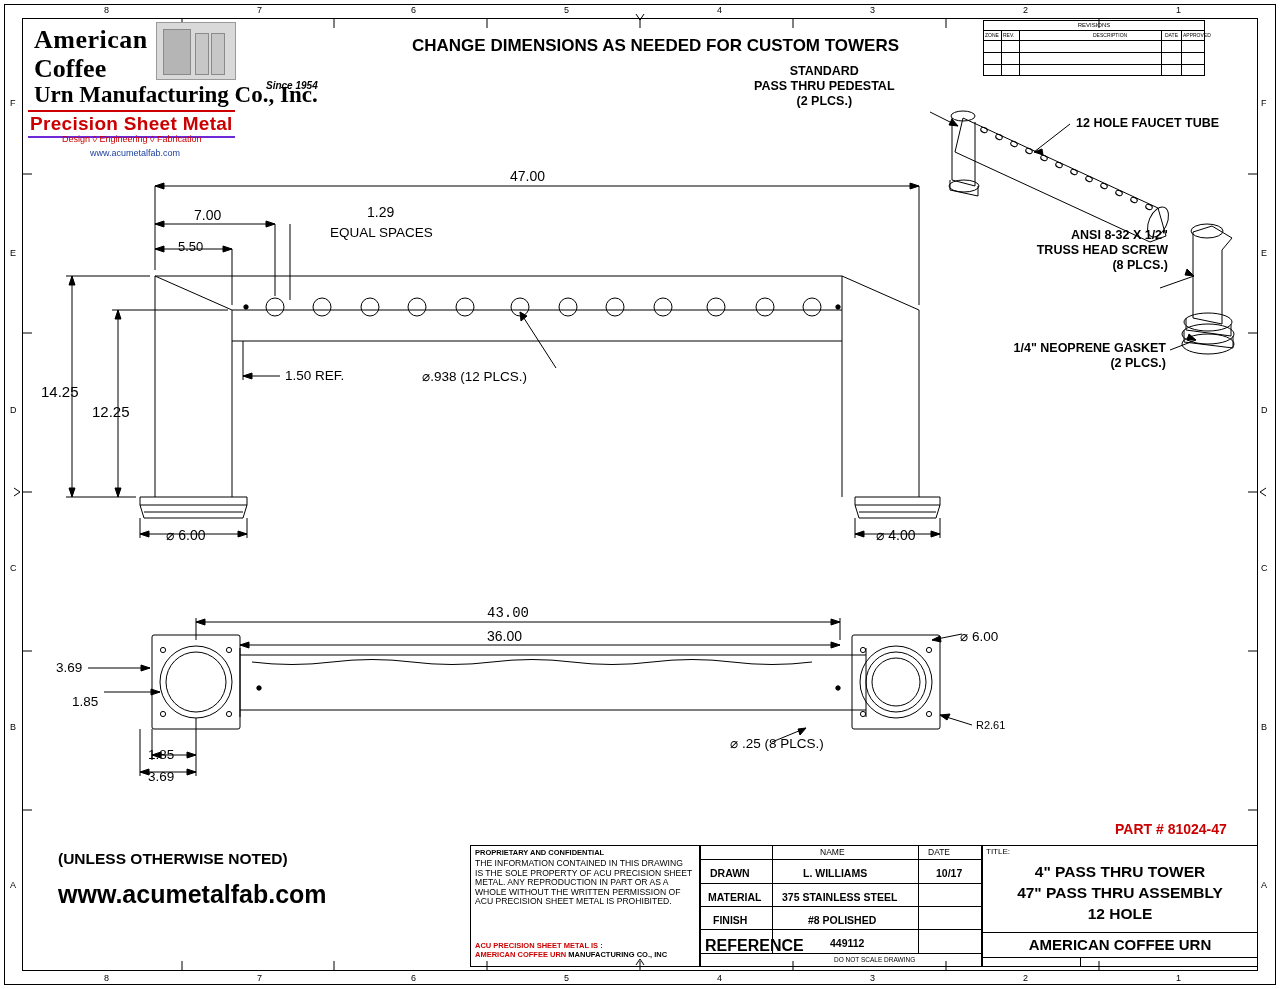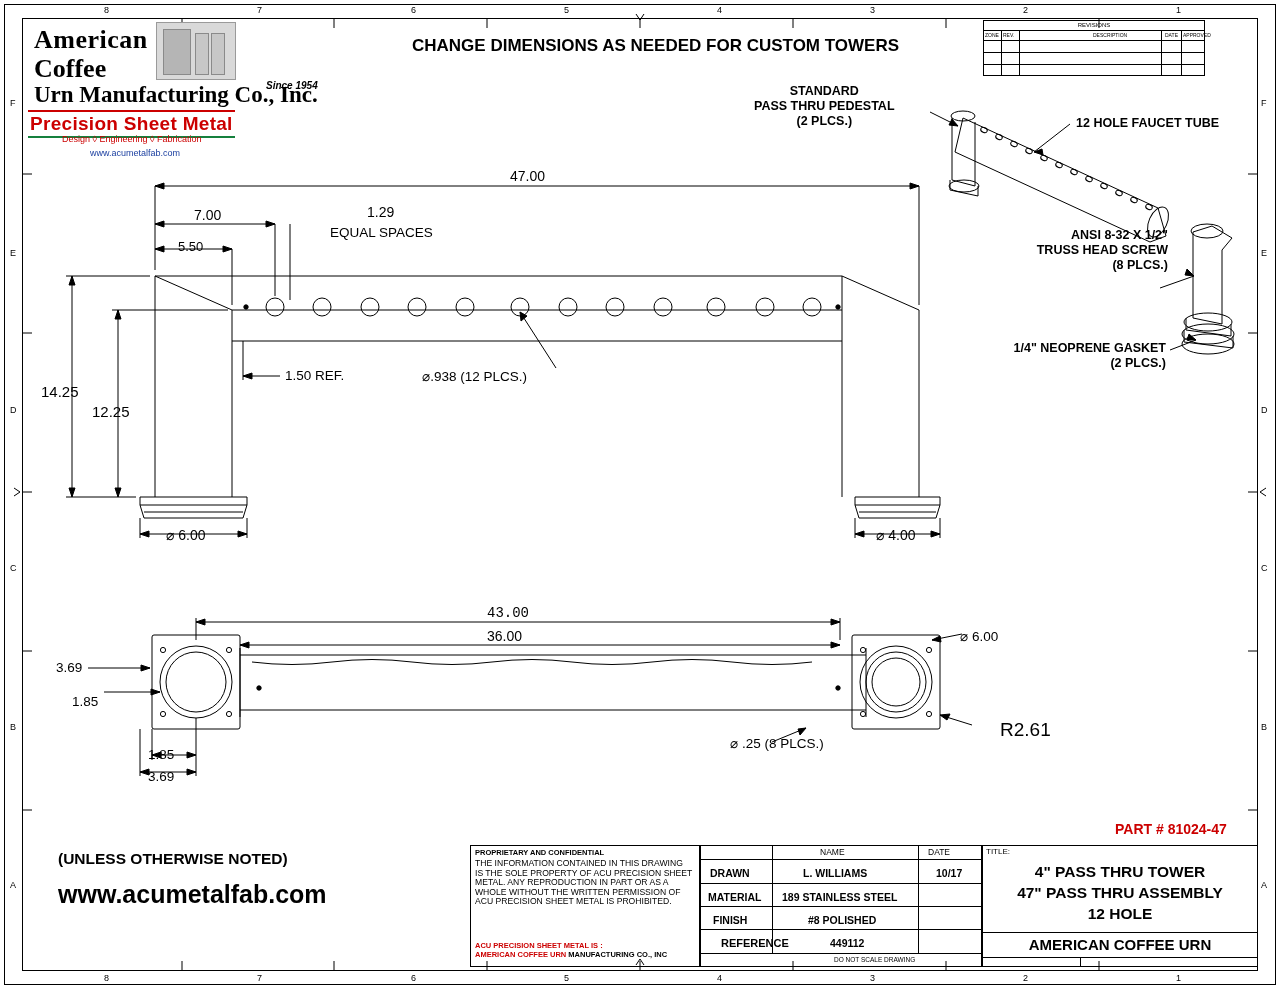--- a/index.html
+++ b/index.html
@@ -289,21 +289,21 @@
     <div class="logo-am" style="position:absolute;left:6px;top:1px;font-size:26px;letter-spacing:.5px;">American</div>
     <div class="logo-am" style="position:absolute;left:6px;top:30px;font-size:26px;">Coffee</div>
     <div class="logo-am" style="position:absolute;left:6px;top:58px;font-size:23px;white-space:nowrap;">Urn Manufacturing Co., Inc.</div>
     <div style="position:absolute;left:238px;top:56px;font-size:10px;font-style:italic;font-weight:bold;">Since 1954</div>
 
     <div style="position:absolute;left:128px;top:-2px;width:78px;height:56px;background:#d9d9d9;border:1px solid #9a9a9a;">
       <div style="position:absolute;left:6px;top:6px;width:26px;height:44px;background:#b5b5b5;border:1px solid #8a8a8a;"></div>
       <div style="position:absolute;left:38px;top:10px;width:12px;height:40px;background:#c7c7c7;border:1px solid #8a8a8a;"></div>
       <div style="position:absolute;left:54px;top:10px;width:12px;height:40px;background:#c7c7c7;border:1px solid #8a8a8a;"></div>
     </div>
-    <div class="red b" style="position:absolute;left:0px;top:86px;font-size:19px;letter-spacing:.3px;border-top:2px solid #cc0000;border-bottom:2px solid #15803d;padding:1px 2px;white-space:nowrap;">Precision Sheet Metal</div>
+    <div class="red b" style="position:absolute;left:0px;top:86px;font-size:19px;letter-spacing:.3px;border-top:2px solid #cc0000;border-bottom:2px solid #6d28d9;padding:1px 2px;white-space:nowrap;">Precision Sheet Metal</div>
     <div class="red" style="position:absolute;left:34px;top:110px;font-size:9px;">Design  ◊  Engineering  ◊  Fabrication</div>
     <div style="position:absolute;left:62px;top:124px;font-size:9px;color:#1b3fa0;">www.acumetalfab.com</div>
   </div>
 
   <div class="b" style="position:absolute;left:412px;top:36px;font-size:17px;">CHANGE DIMENSIONS AS NEEDED FOR CUSTOM TOWERS</div>
 
   <div style="position:absolute;left:983px;top:20px;width:222px;height:56px;">
     <div class="tb" style="left:0;top:0;width:222px;height:56px;position:absolute;"></div>
     <div style="position:absolute;left:0;top:0;width:222px;height:10px;border-bottom:1px solid #000;text-align:center;font-size:6px;line-height:10px;">REVISIONS</div>
     <div style="position:absolute;left:0;top:10px;width:222px;height:10px;border-bottom:1px solid #000;font-size:5px;line-height:10px;">
@@ -314,21 +314,21 @@
       <span style="position:absolute;left:200px;">APPROVED</span>
     </div>
     <div style="position:absolute;left:18px;top:10px;width:1px;height:46px;background:#000;"></div>
     <div style="position:absolute;left:36px;top:10px;width:1px;height:46px;background:#000;"></div>
     <div style="position:absolute;left:178px;top:10px;width:1px;height:46px;background:#000;"></div>
     <div style="position:absolute;left:198px;top:10px;width:1px;height:46px;background:#000;"></div>
     <div style="position:absolute;left:0;top:32px;width:222px;height:1px;background:#000;"></div>
     <div style="position:absolute;left:0;top:44px;width:222px;height:1px;background:#000;"></div>
   </div>
 
-  <div class="b ctr" style="position:absolute;left:754px;top:64px;font-size:12.5px;line-height:15px;margin-top:20px;">
+  <div class="b ctr" style="position:absolute;left:754px;top:64px;font-size:12.5px;line-height:15px;">
     <div>STANDARD</div>
     <div>PASS THRU PEDESTAL</div>
     <div>(2 PLCS.)</div>
   </div>
   <div class="b" style="position:absolute;left:1076px;top:116px;font-size:12.5px;">12 HOLE FAUCET TUBE</div>
   <div class="b" style="position:absolute;left:990px;top:228px;font-size:12.5px;line-height:15px;text-align:right;width:178px;">
     <div>ANSI 8-32 X 1/2"</div>
     <div>TRUSS HEAD SCREW</div>
     <div>(8 PLCS.)</div>
   </div>
@@ -345,21 +345,21 @@
   <div style="position:absolute;left:285px;top:368px;font-size:13.5px;text-align:right;">1.50 REF.</div>
   <div style="position:absolute;left:422px;top:368px;font-size:13.5px;">⌀.938 (12 PLCS.)</div>
   <div style="position:absolute;left:41px;top:383px;font-size:15px;">14.25</div>
   <div style="position:absolute;left:92px;top:403px;font-size:15px;">12.25</div>
   <div style="position:absolute;left:166px;top:527px;font-size:14px;">⌀ 6.00</div>
   <div style="position:absolute;left:876px;top:527px;font-size:14px;">⌀ 4.00</div>
 
   <div style="position:absolute;left:487px;top:605px;font-size:14px;font-family:Liberation Mono, monospace;">43.00</div>
   <div style="position:absolute;left:487px;top:628px;font-size:14px;">36.00</div>
   <div style="position:absolute;left:960px;top:628px;font-size:13.5px;">⌀ 6.00</div>
-  <div style="position:absolute;left:976px;top:719px;font-size:19px;margin-left:24px;">R2.61</div>
+  <div style="position:absolute;left:976px;top:719px;font-size:11px;">R2.61</div>
   <div style="position:absolute;left:730px;top:735px;font-size:13.5px;">⌀ .25 (8 PLCS.)</div>
   <div style="position:absolute;left:56px;top:660px;font-size:13.5px;">3.69</div>
   <div style="position:absolute;left:72px;top:694px;font-size:13.5px;">1.85</div>
   <div style="position:absolute;left:148px;top:747px;font-size:13.5px;">1.85</div>
   <div style="position:absolute;left:148px;top:769px;font-size:13.5px;">3.69</div>
 
   <div style="position:absolute;left:58px;top:850px;">
     <div class="b" style="font-size:15.5px;">(UNLESS OTHERWISE NOTED)</div>
     <div class="b" style="font-size:25px;margin-top:12px;">www.acumetalfab.com</div>
   </div>
@@ -382,26 +382,26 @@
     <div style="position:absolute;left:230px;top:38px;width:282px;height:1px;background:#000;"></div>
     <div style="position:absolute;left:230px;top:61px;width:282px;height:1px;background:#000;"></div>
     <div style="position:absolute;left:230px;top:84px;width:282px;height:1px;background:#000;"></div>
     <div style="position:absolute;left:230px;top:108px;width:282px;height:1px;background:#000;"></div>
 
     <div class="b" style="position:absolute;left:240px;top:22px;font-size:10.5px;">DRAWN</div>
     <div class="b" style="position:absolute;left:333px;top:22px;font-size:10.5px;">L. WILLIAMS</div>
     <div class="b" style="position:absolute;left:466px;top:22px;font-size:10.5px;">10/17</div>
 
     <div class="b" style="position:absolute;left:238px;top:46px;font-size:10.5px;">MATERIAL</div>
-    <div class="b" style="position:absolute;left:312px;top:46px;font-size:10.5px;">189 STAINLESS STEEL</div>
+    <div class="b" style="position:absolute;left:312px;top:46px;font-size:10.5px;">375 STAINLESS STEEL</div>
 
     <div class="b" style="position:absolute;left:243px;top:69px;font-size:10.5px;">FINISH</div>
     <div class="b" style="position:absolute;left:338px;top:69px;font-size:10.5px;">#8 POLISHED</div>
 
-    <div class="b" style="position:absolute;left:235px;top:92px;font-size:11px;margin-left:16px;">REFERENCE</div>
+    <div class="b" style="position:absolute;left:235px;top:92px;font-size:16px;">REFERENCE</div>
     <div class="b" style="position:absolute;left:360px;top:92px;font-size:10.5px;">449112</div>
     <div style="position:absolute;left:364px;top:111px;font-size:6.5px;">DO NOT SCALE DRAWING</div>
 
     <div class="tb" style="position:absolute;left:512px;top:0;width:276px;height:122px;"></div>
     <div style="position:absolute;left:516px;top:2px;font-size:8px;">TITLE:</div>
     <div class="b ctr" style="position:absolute;left:512px;top:16px;width:276px;font-size:15.5px;line-height:21px;">
       <div>4" PASS THRU TOWER</div>
       <div>47" PASS THRU ASSEMBLY</div>
       <div>12 HOLE</div>
     </div>

